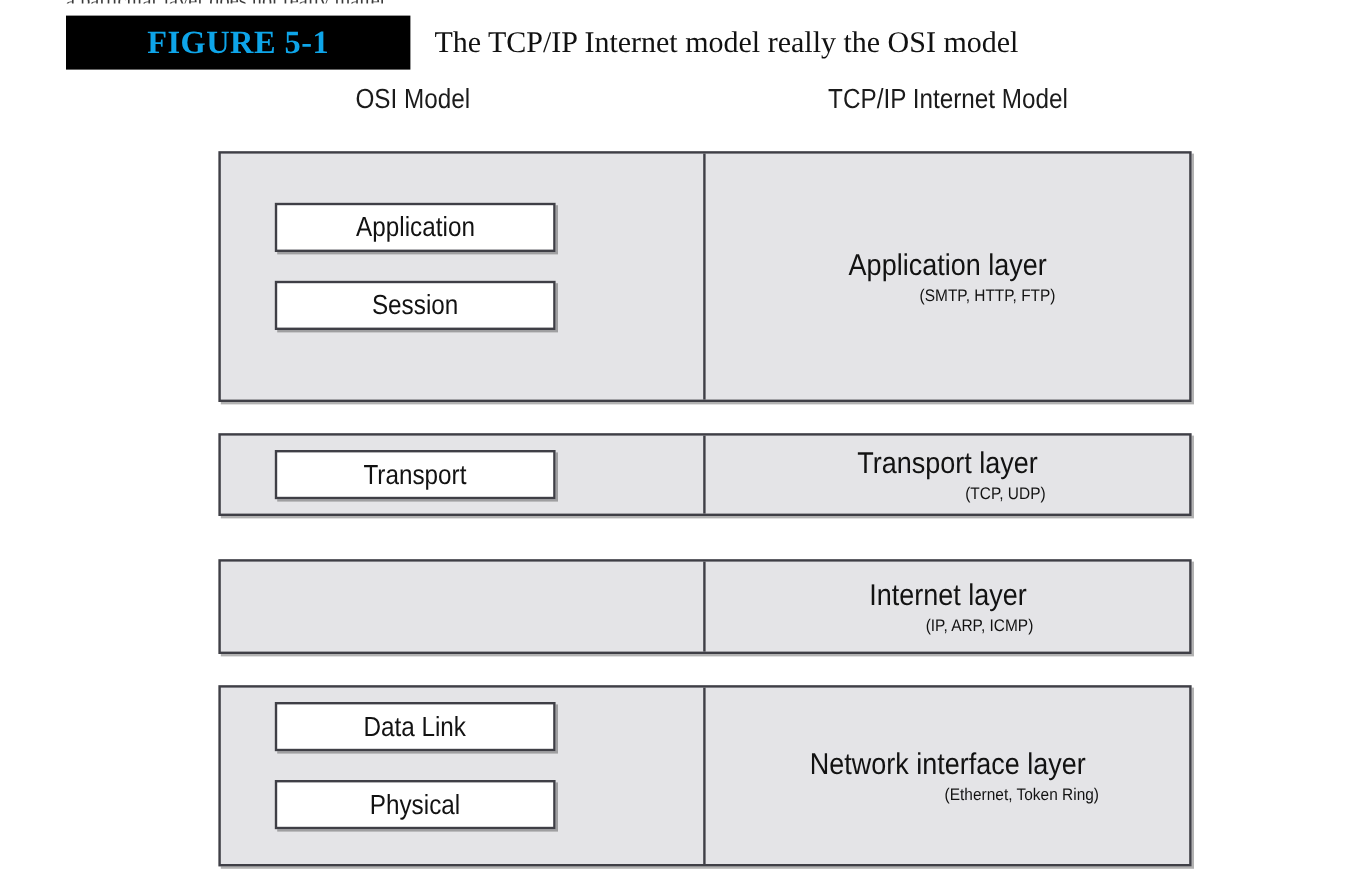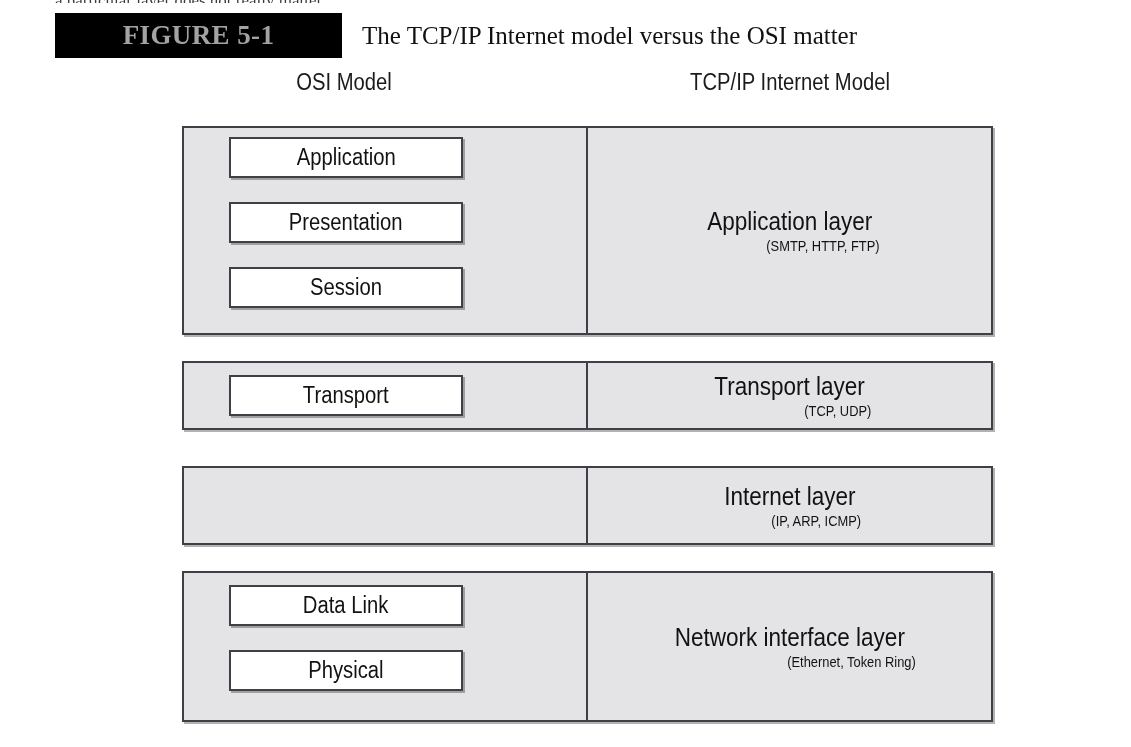--- a/index.html
+++ b/index.html
@@ -42,21 +42,21 @@
     background: #000000;
   }
   .fig-banner-label {
     position: absolute;
     left: 0;
     top: 0;
     width: 287px;
     height: 45px;
     line-height: 45px;
     text-align: center;
-    color: #a3a3a3;
+    color: #0ea5e9;
     font-family: "Liberation Serif", serif;
     font-weight: bold;
     font-size: 27px;
     letter-spacing: 0.4px;
   }
   .fig-caption {
     position: absolute;
     left: 362px;
     top: 13px;
     height: 45px;
@@ -186,35 +186,32 @@
   #block-internet  .osi-box { margin-bottom: 0; }
 </style>
 </head>
 <body>
 
 <div class="bleed-line">a particular layer does not really matter</div>
 
 <div class="fig-banner">
   <div class="fig-banner-label">FIGURE 5-1</div>
 </div>
-<div class="fig-caption">The TCP/IP Internet model versus the OSI matter</div>
+<div class="fig-caption">The TCP/IP Internet model really the OSI model</div>
 
 <div class="col-head osi">OSI Model</div>
 <div class="col-head tcpip">TCP/IP Internet Model</div>
 
 <div class="block" id="block-application">
   <div class="divider"></div>
   <div class="block-left">
     <div class="osi-box">
       <span class="osi-box-label">Application</span>
     </div>
     <div class="osi-box">
-      <span class="osi-box-label">Presentation</span>
-    </div>
-    <div class="osi-box">
       <span class="osi-box-label">Session</span>
     </div>
   </div>
   <div class="block-right">
     <div class="tcp-group">
       <div class="tcp-title">Application layer</div>
       <div class="tcp-sub">(SMTP, HTTP, FTP)</div>
     </div>
   </div>
 </div>

